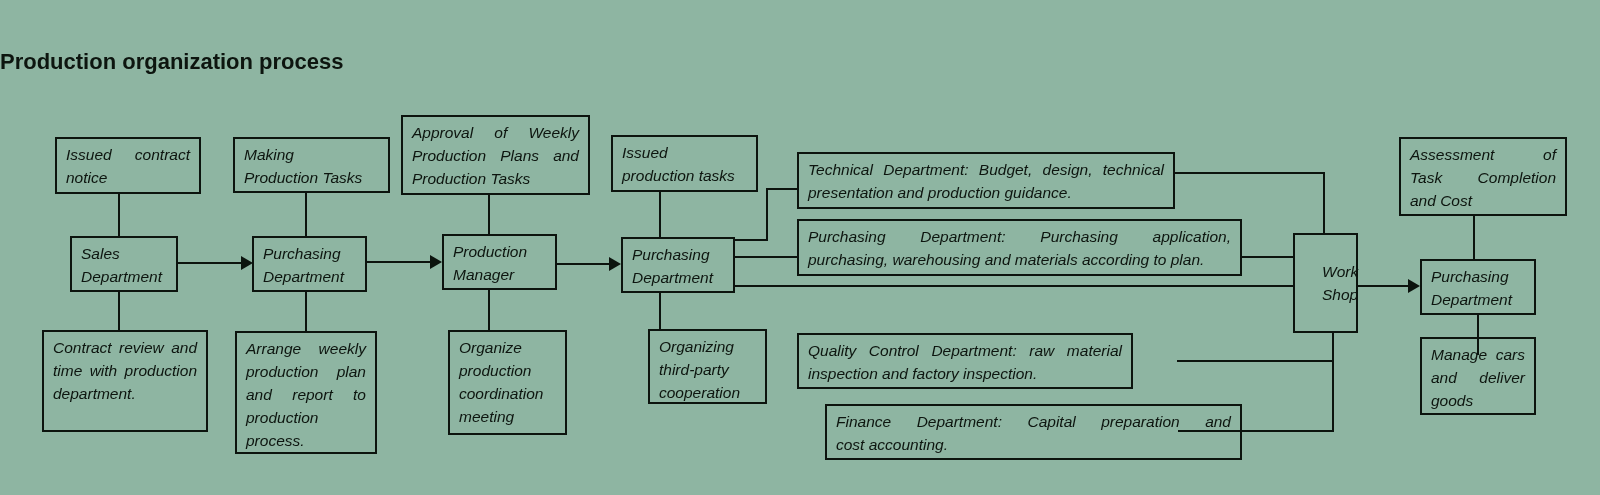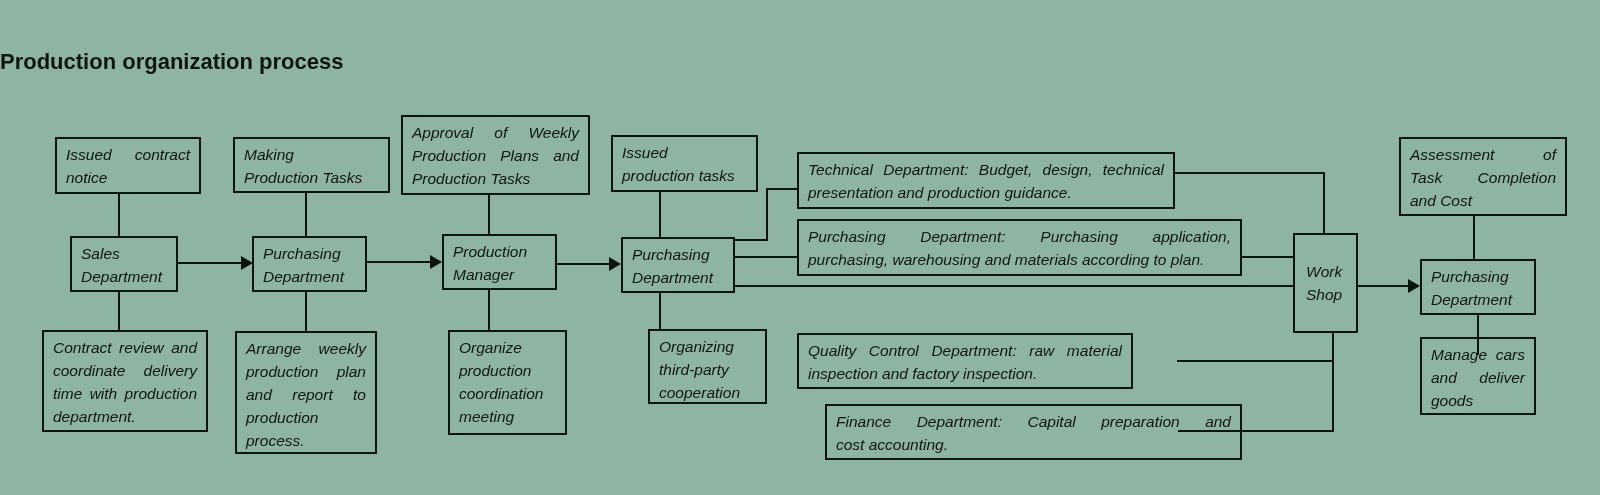--- a/index.html
+++ b/index.html
@@ -102,32 +102,31 @@
       <span class="tline last">Department</span>
     </div>
   <div class="box" style="left:442px;top:234px;width:115px;height:56px">
       <span class="tline">Production</span>
       <span class="tline last">Manager</span>
     </div>
   <div class="box" style="left:621px;top:237px;width:114px;height:56px">
       <span class="tline">Purchasing</span>
       <span class="tline last">Department</span>
     </div>
-  <div class="box vcenter" style="left:1293px;top:233px;width:65px;height:100px;padding-left:11px">
+  <div class="box vcenter" style="left:1293px;top:233px;width:65px;height:100px;padding-left:27px">
       <span class="tline">Work</span>
       <span class="tline last">Shop</span>
     </div>
   <div class="box" style="left:1420px;top:259px;width:116px;height:56px">
       <span class="tline">Purchasing</span>
       <span class="tline last">Department</span>
     </div>
 
   <div class="box" style="left:42px;top:330px;width:166px;height:102px">
       <span class="tline">Contract review and</span>
-      <span class="tline">coordinate delivery</span>
       <span class="tline">time with production</span>
       <span class="tline last">department.</span>
     </div>
   <div class="box" style="left:235px;top:331px;width:142px;height:123px">
       <span class="tline">Arrange weekly</span>
       <span class="tline">production plan</span>
       <span class="tline">and report to</span>
       <span class="tline">production</span>
       <span class="tline last">process.</span>
     </div>

